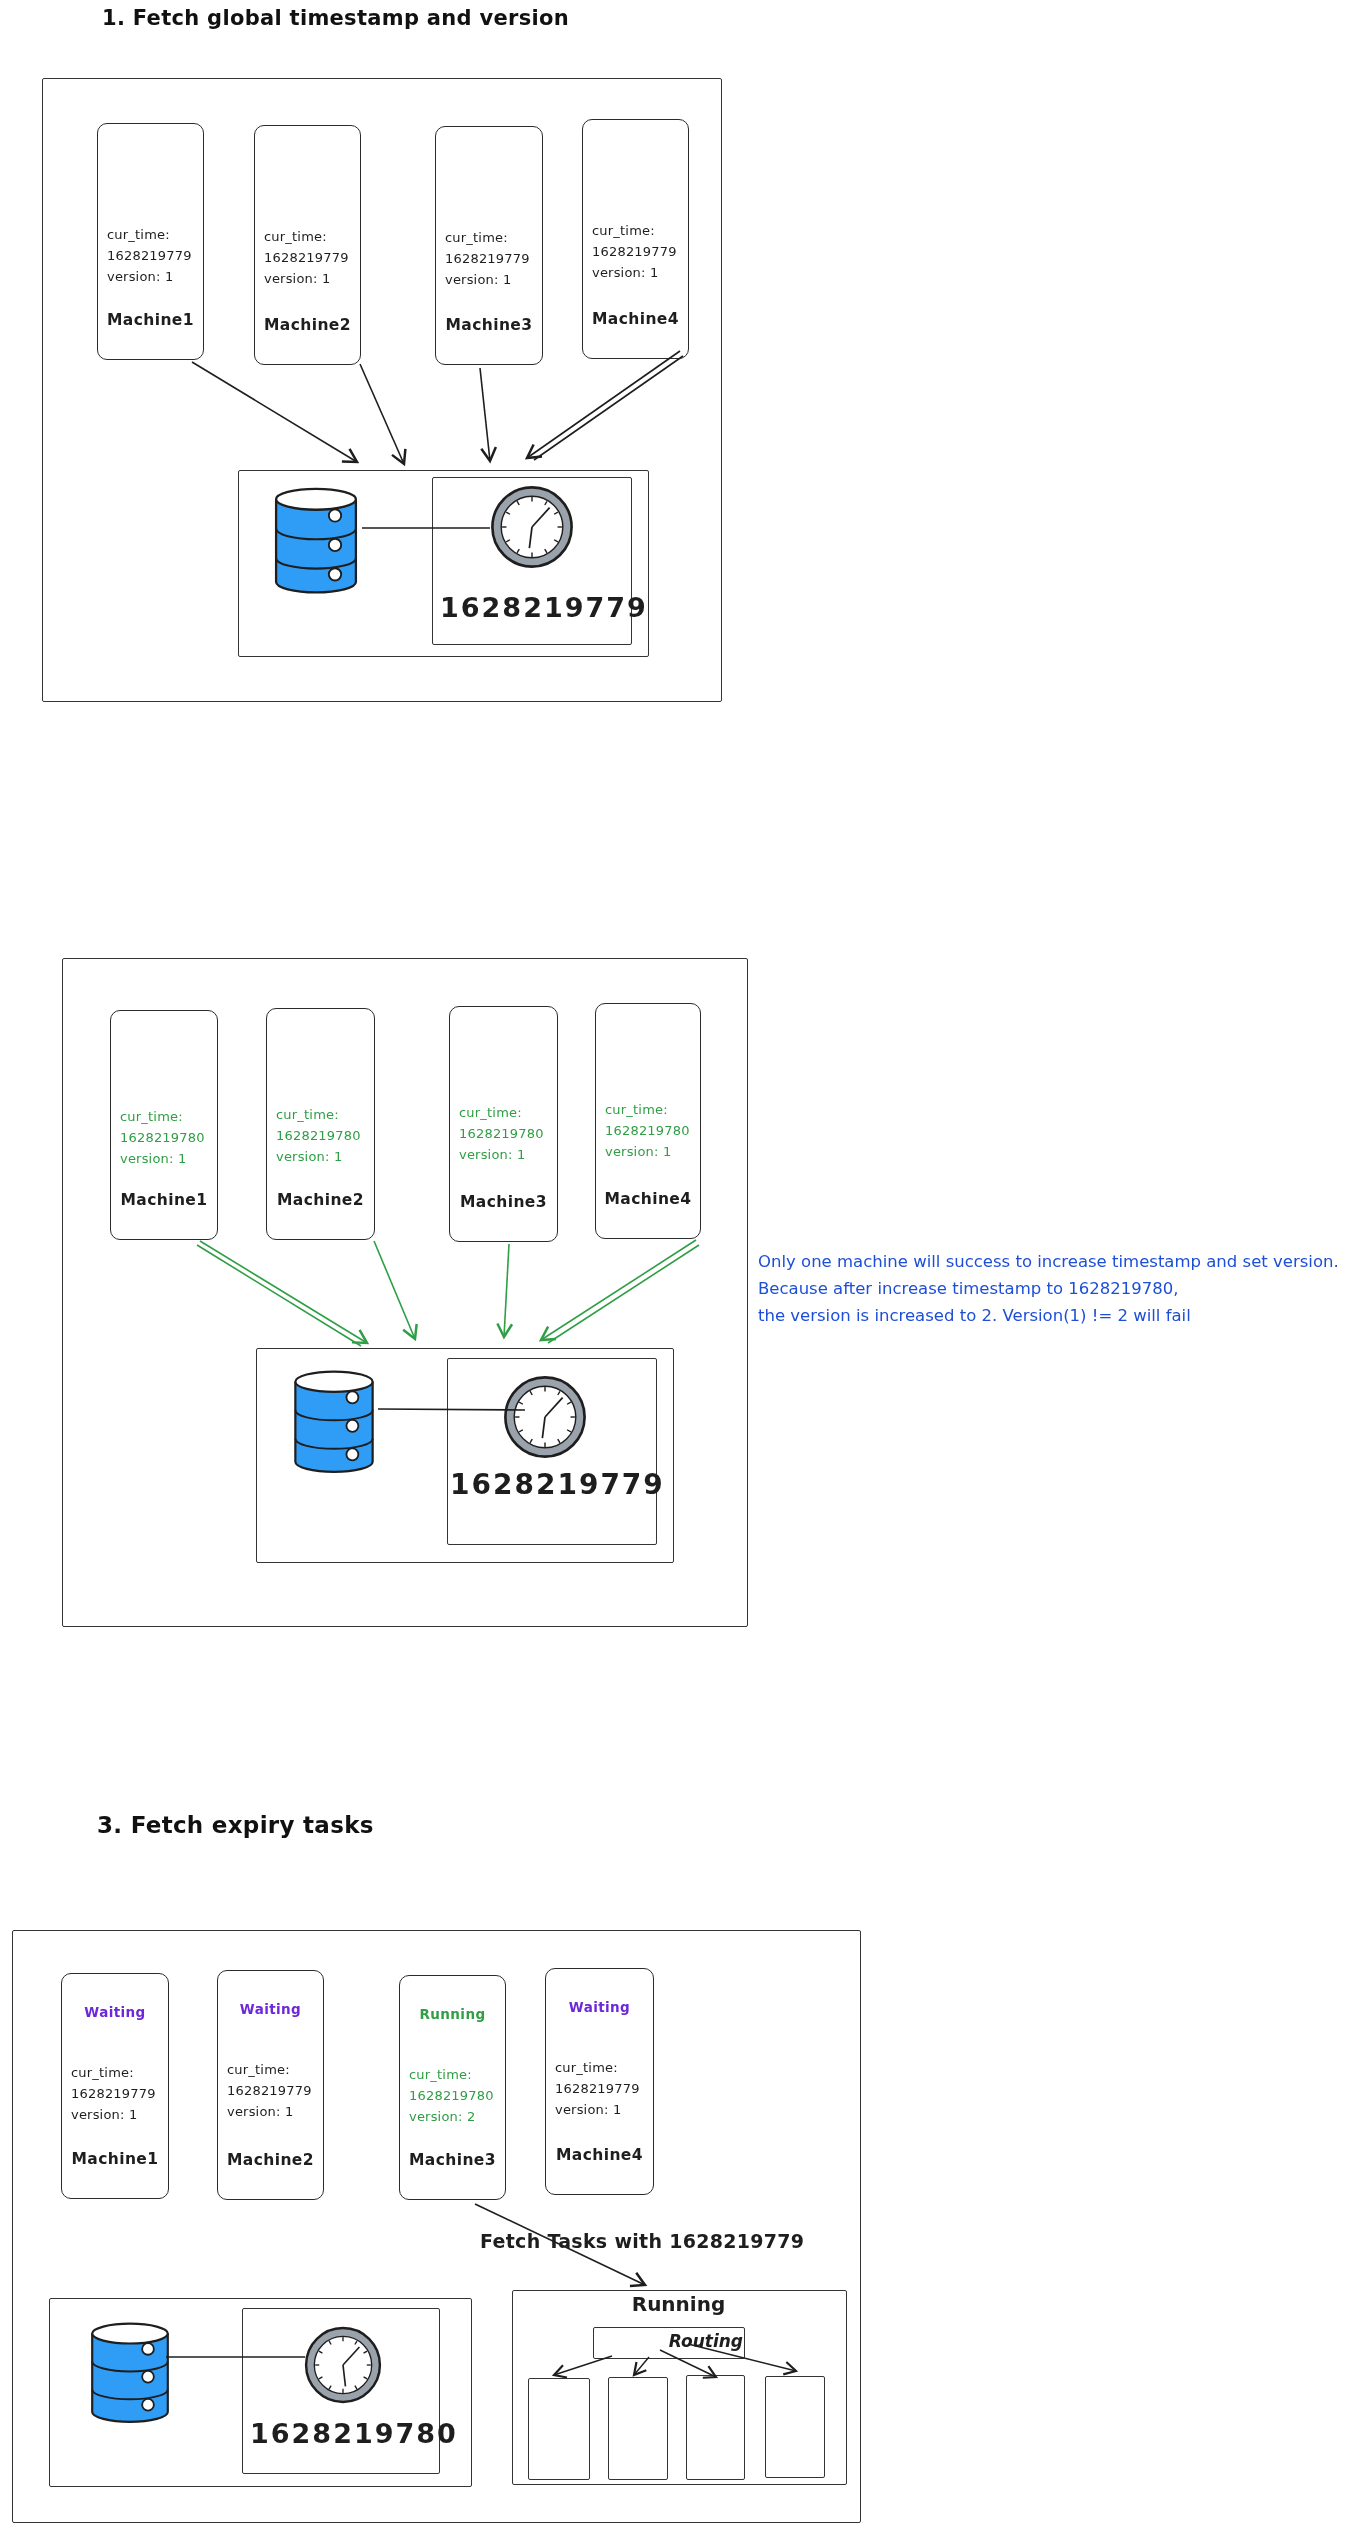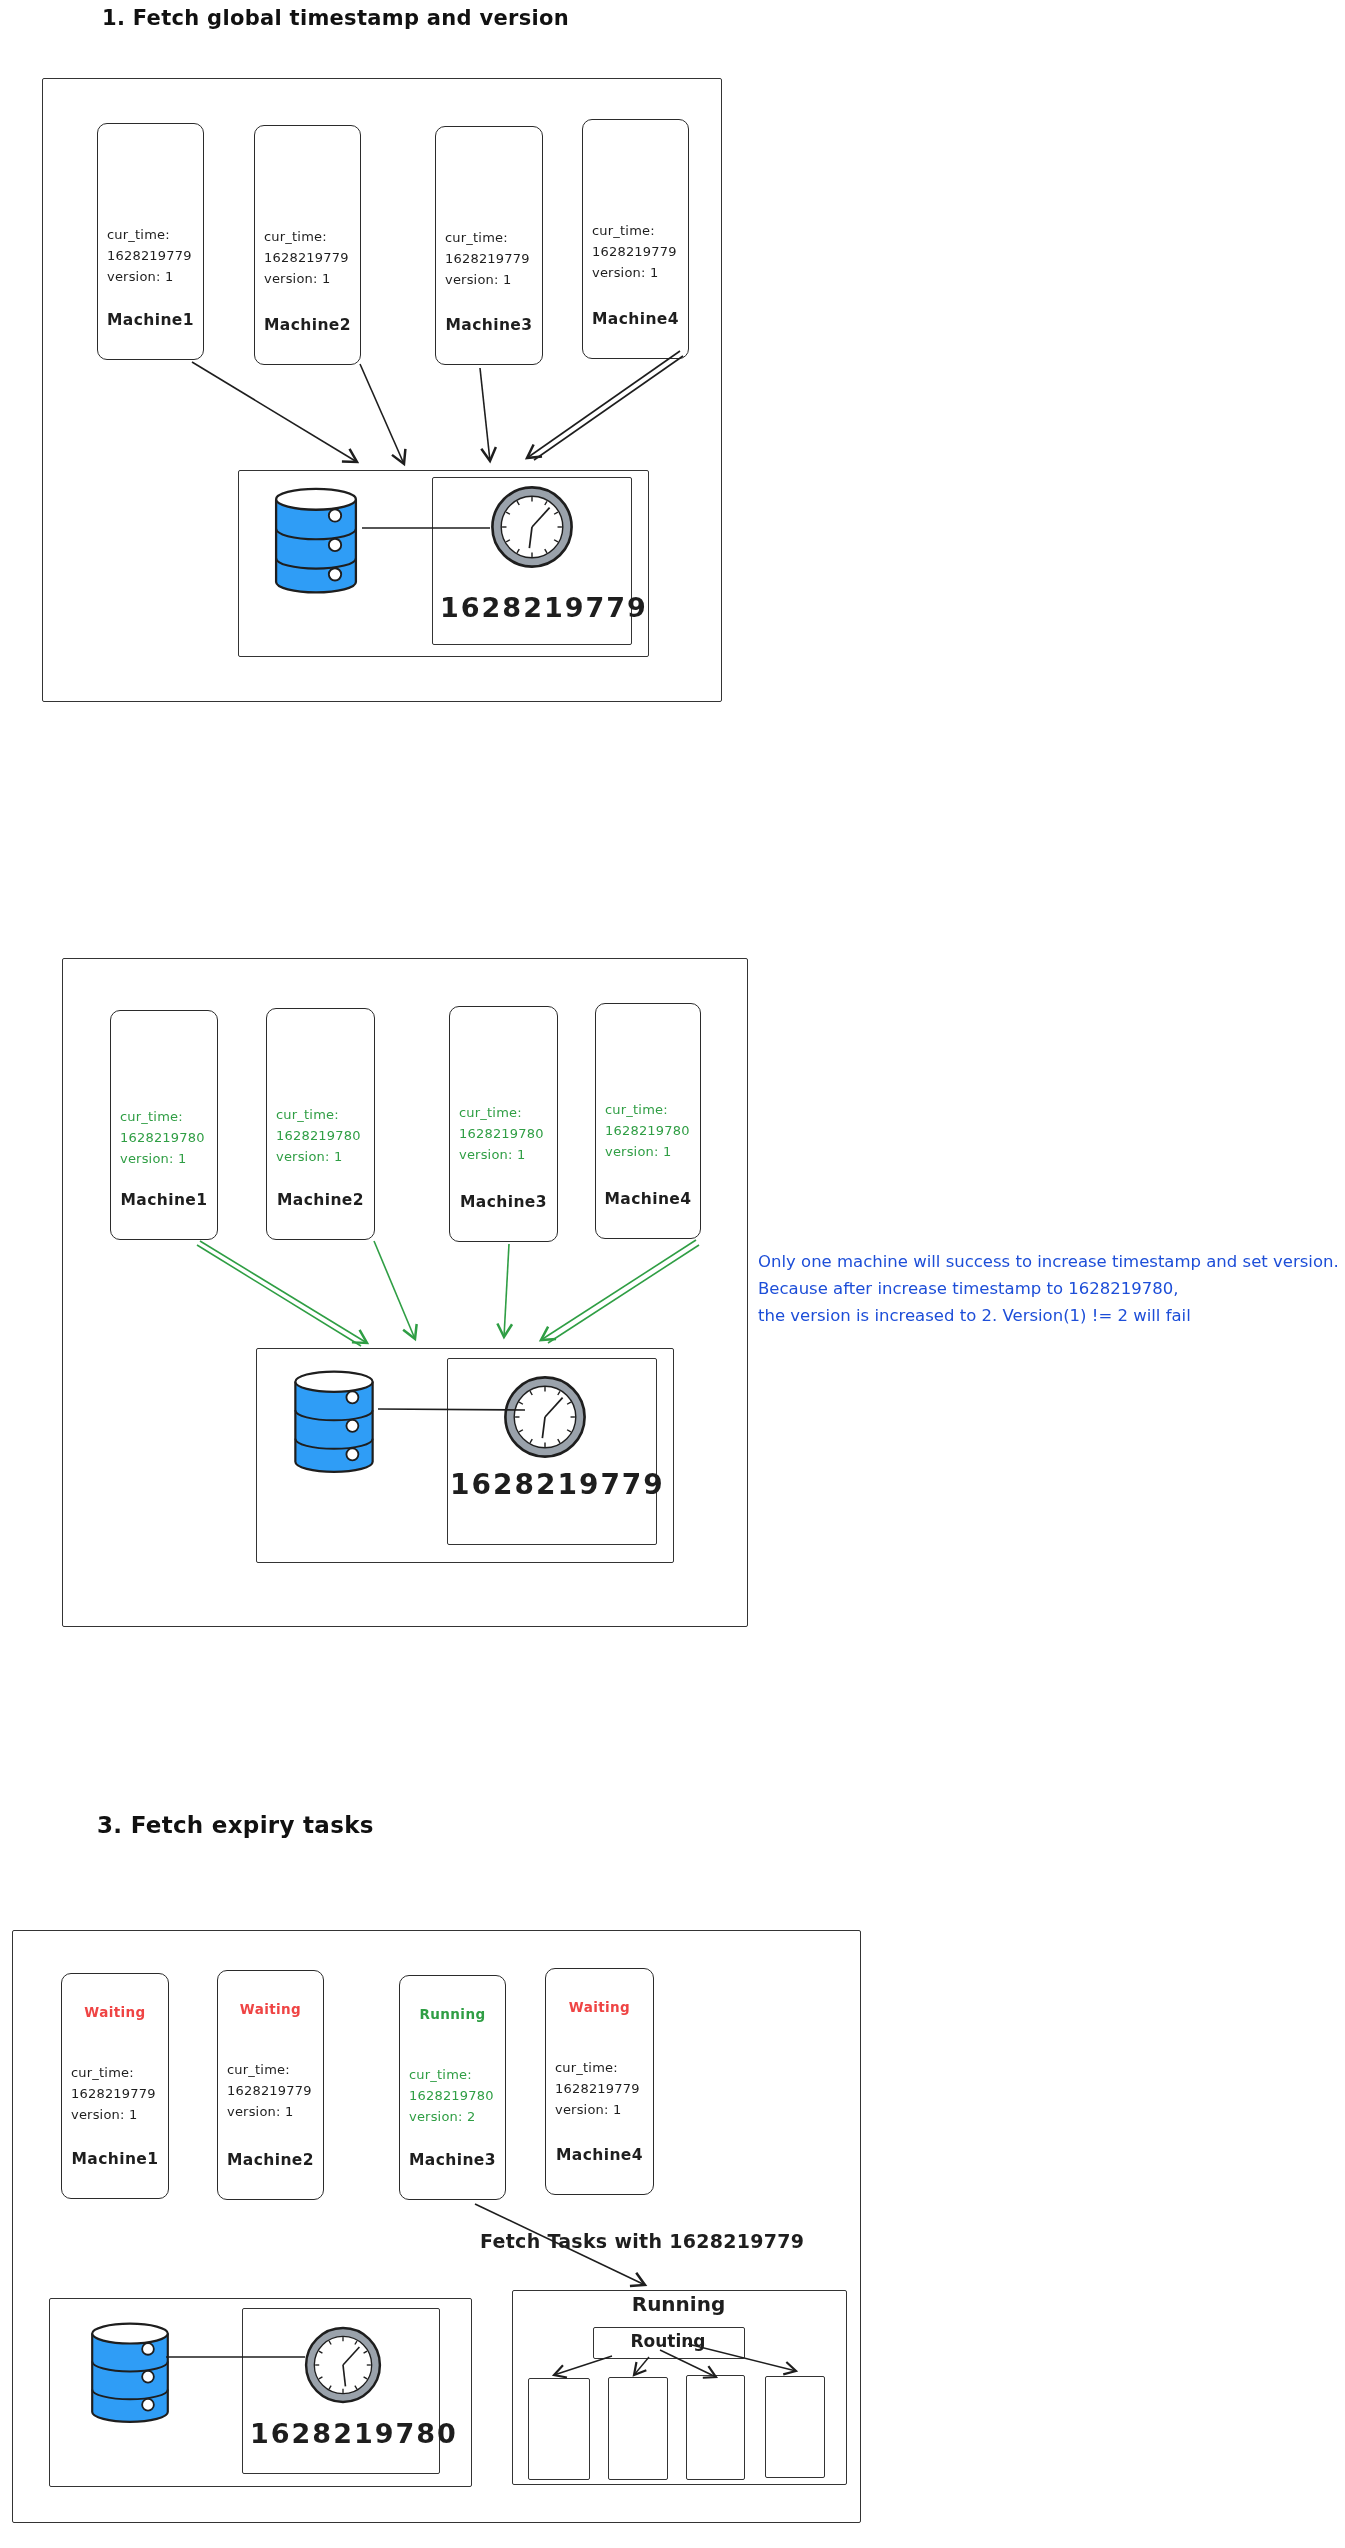--- a/index.html
+++ b/index.html
@@ -8,21 +8,21 @@
     font-family:"DejaVu Sans",sans-serif;color:#1e1e1e;
   }
   .abs{position:absolute;}
   .stitle{font-size:21px;font-weight:600;letter-spacing:.3px;color:#111;white-space:nowrap;}
   .frame{position:absolute;border:1.7px solid #343434;background:#fff;border-radius:2px;}
   .frame.thin{border-width:1.5px;}
   .machine{position:absolute;border:1.8px solid #2b2b2b;background:#fff;border-radius:10px;}
   .vals{position:absolute;left:9px;right:2px;font-size:13px;line-height:1.62;letter-spacing:.2px;}
   .vals div{white-space:nowrap;}
   .green{color:#2f9e44;}
-  .red{color:#ef4444;}
+  .red{color:#6d28d9;}
   .mname{position:absolute;left:0;right:0;bottom:30px;text-align:center;font-size:15.5px;font-weight:600;letter-spacing:.4px;}
   .status{position:absolute;left:0;right:0;top:30px;text-align:center;font-size:13.5px;font-weight:600;letter-spacing:.4px;}
   .clocknum{position:absolute;text-align:center;font-size:27px;font-weight:600;letter-spacing:2px;white-space:nowrap;}
   .note{position:absolute;font-size:16.5px;line-height:27px;color:#1d4ed8;white-space:nowrap;}
   .lbl{position:absolute;font-size:19px;font-weight:600;letter-spacing:.3px;white-space:nowrap;}
   svg{display:block;}
   #overlay{position:absolute;left:0;top:0;pointer-events:none;}
 </style>
 </head>
 <body>
@@ -214,21 +214,21 @@
         <div>version: 1</div>
     </div>
     <div class="mname">Machine4</div>
   </div>
 
   <div class="lbl" style="left:480px;top:2230px;">Fetch Tasks with 1628219779</div>
 
   <div class="frame thin" style="left:512px;top:2290px;width:333px;height:193px;"></div>
   <div class="abs" style="left:512px;top:2292px;width:333px;text-align:center;font-size:20px;font-weight:600;">Running</div>
   <div class="frame thin" style="left:593px;top:2327px;width:150px;height:30px;"></div>
-  <div class="abs" style="left:593px;top:2331px;width:150px;text-align:center;font-size:17px;font-weight:600;">Routing</div>
+  <div class="abs" style="left:593px;top:2331px;width:150px;text-align:right;font-size:17px;font-weight:600;font-style:italic;">Routing</div>
   <div class="frame thin" style="left:528px;top:2378px;width:60px;height:100px;"></div>
   <div class="frame thin" style="left:608px;top:2377px;width:58px;height:101px;"></div>
   <div class="frame thin" style="left:686px;top:2375px;width:57px;height:103px;"></div>
   <div class="frame thin" style="left:765px;top:2376px;width:58px;height:100px;"></div>
 
   <div class="frame thin" style="left:49px;top:2298px;width:421px;height:187px;"></div>
   <div class="frame thin" style="left:242px;top:2308px;width:196px;height:164px;"></div>
 
   <svg class="abs" style="left:85px;top:2320px;" width="90" height="110" viewBox="0 0 100 120">
     <path d="M8,14 L8,101 A42,11 0 0 0 92,101 L92,14" fill="#2f9df6" stroke="#1e1e1e" stroke-width="2.4"></path>

